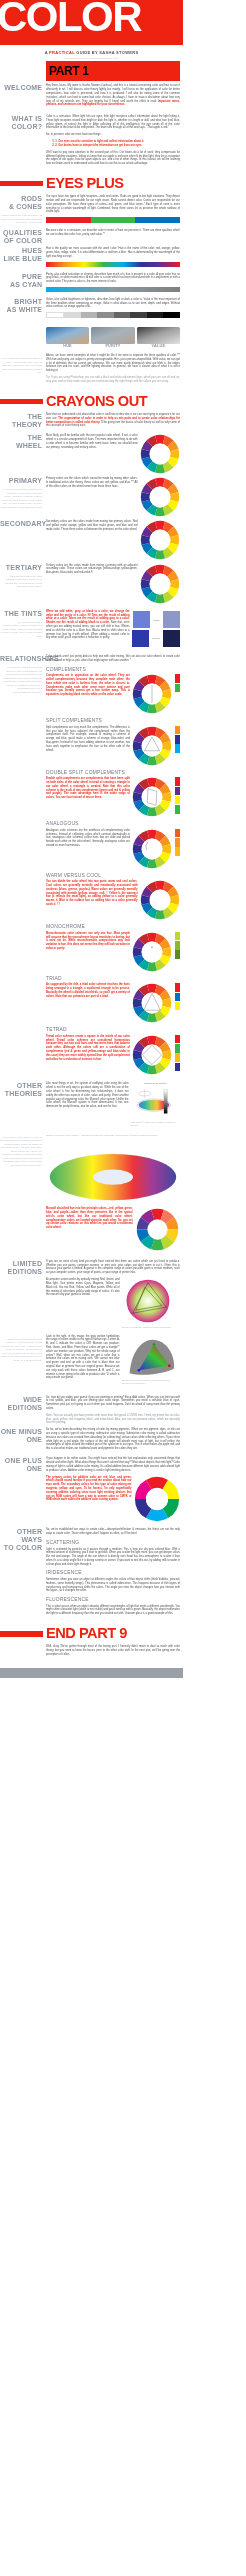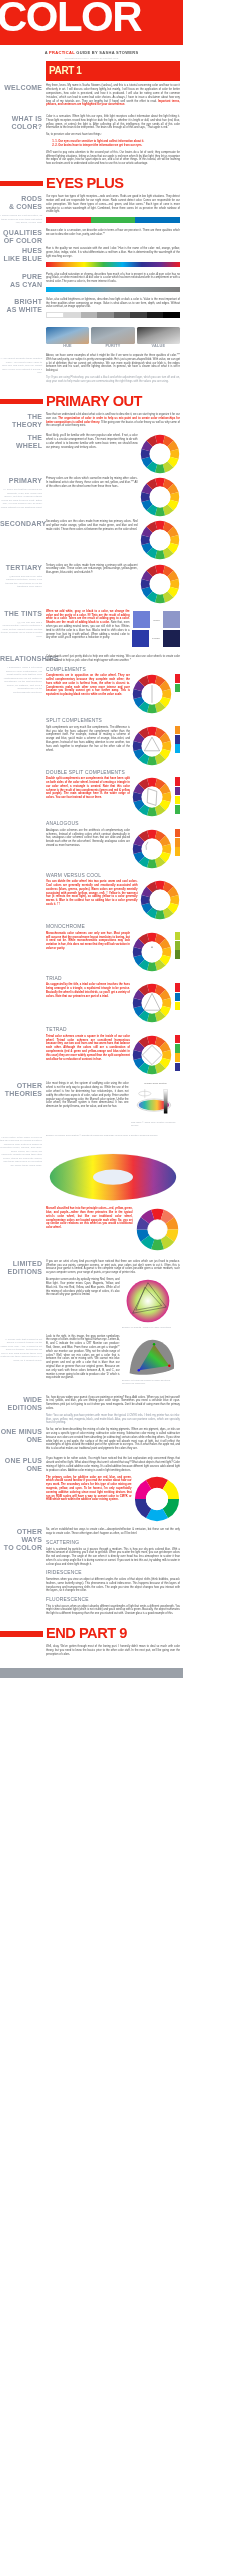--- a/index.html
+++ b/index.html
@@ -99,21 +99,21 @@
   </div>
   <div class="byline">
     <div class="b1"><span>A </span><span class="hl">PRACTICAL</span><span> GUIDE BY SASHA STOWERS</span></div>
     <div class="b2">sashastowers.com | sashas.deviantart.com</div>
   </div>
 
   <div class="row">
     <div class="gutter"></div>
     <div class="content">
       <div class="partbanner" style="height:20px;display:flex;align-items:center;padding-left:3.1px;">
-        <span style="font-size:10px;font-weight:bold;color:#fef9c3;letter-spacing:-0.4px;">PART 1</span>
+        <span style="font-size:12px;font-weight:bold;color:#000000;letter-spacing:-0.4px;">PART 1</span>
       </div>
     </div>
   </div>
 
   <div class="row" style="margin-top:3.8px;">
     <div class="gutter">
         <div class="glabel">WELCOME</div>
       </div>
     <div class="content">
       <p class="body"><span>Hey there, loves. My name is Sasha Stowers (sashas), and this is a tutorial concerning color and how to use it effectively in art. I will discuss color theory lightly, but mainly, I will focus on the application of color for better compositions, how color is perceived, and how it is produced. I will also be noting some of the common 'mistakes,' which can lead to some bad color choices. As always, I have to issue a disclaimer about how very long all of my tutorials are. They are lengthy but (I hope) well worth the effort to read.</span> <span class="hl">Important terms, phrases, and sentences are highlighted for your convenience.</span></p>
@@ -234,21 +234,21 @@
         <div class="gnote">** We cannot separate these qualities easily. You need to have value to have hue and purity, and you cannot have a pure color without it having a hue.</div>
       </div>
     <div class="content">
       <p class="body">Above, we have some examples of what it might be like if we were to separate the three qualities of color.*** With hue and purity, our subject is pretty unrecognizable. He's just a person-shaped blob. With value, we can get a lot of definition that we cannot get otherwise. We can more easily distinguish what our blob is, the edges between him and his scarf, and the lighting direction. In general, we have a clearer idea of what it is we're looking at.</p>
       <p class="body" style="color:#9aa0a8;">Tip: If you are using Photoshop, you can add a black and white adjustment layer, which you can turn off and on, atop your work to help make sure you are communicating the right things with the values you are using.</p>
     </div>
   </div>
 
   <div class="bigsec">
     <div class="bar"></div>
-    <div class="t">PRIMARY OUT</div>
+    <div class="t">CRAYONS OUT</div>
   </div>
 
   <div class="row">
     <div class="gutter">
         <div class="glabel">THE THEORY</div>
       </div>
     <div class="content">
       <p class="body"><span>Now that we understand a bit about what color is and how to describe it, we can start trying to organize it for our own use.</span> <span class="hl">The organization of color in order to help us mix paint and to create color relationships for better compositions is called color theory.</span> <span>I'll be going over the basics of color theory as well as why some of the concepts of color theory exist.</span></p>
     </div>
   </div>

